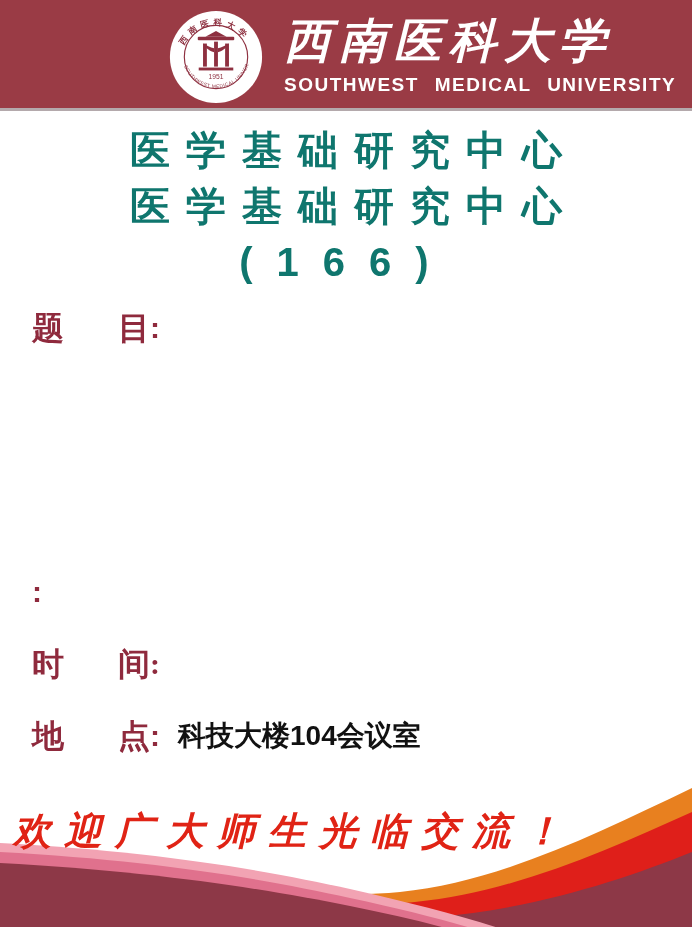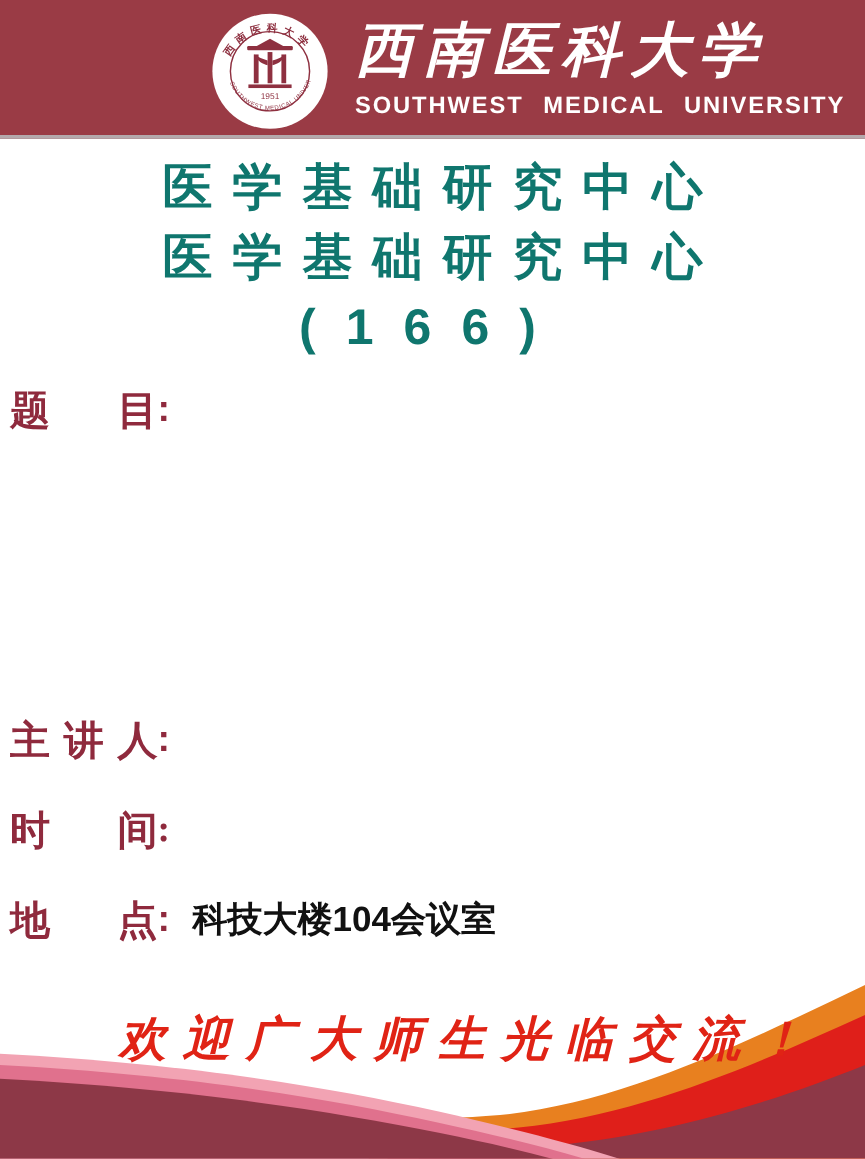--- a/index.html
+++ b/index.html
@@ -62,21 +62,21 @@
     line-height:56px;
   }
   .series-number{
     font-size:40px;
     letter-spacing:24px;
     line-height:56px;
   }
 
   
   .row{
-    position:absolute;left:8px;width:660px;
+    position:absolute;left:32px;width:660px;
     display:flex;align-items:flex-end;
   }
   .row-title{top:304px;}
   .row-speaker{top:570px;}
   .row-time{top:642px;font-family:Liberation Serif, serif;}
   .row-place{top:714px;}
   .label{
     flex:0 0 118px;
     display:inline-block;
     width:118px;
@@ -106,21 +106,21 @@
   .row-title .content{line-height:54px;}
 
   
   .wave{
     position:absolute;left:0;bottom:0;
     width:692px;height:140px;
     display:block;
   }
   .welcome{
     position:absolute;top:806px;left:0;width:656px;
-    text-align:right;
+    text-align:left;
     color:#e02315;
     font-size:38px;
     font-weight:bold;
     letter-spacing:13px;
     padding-left:13px;
     box-sizing:border-box;
     font-family:"Liberation Serif", serif;
     font-style:italic;
     z-index:5;
     white-space:nowrap;
@@ -169,21 +169,20 @@
     <div class="series-line">医学基础研究中心</div>
     <div class="series-number">(166)</div>
   </div>
 
   <div class="row row-title">
     <span class="label">题目</span>
     <span class="colon">:</span>
   </div>
 
   <div class="row row-speaker">
-    <span class="label">主讲人</span>
     <span class="colon">:</span>
   </div>
 
   <div class="row row-time">
     <span class="label">时间</span>
     <span class="colon">:</span>
   </div>
 
   <div class="row row-place">
     <span class="label">地点</span>

